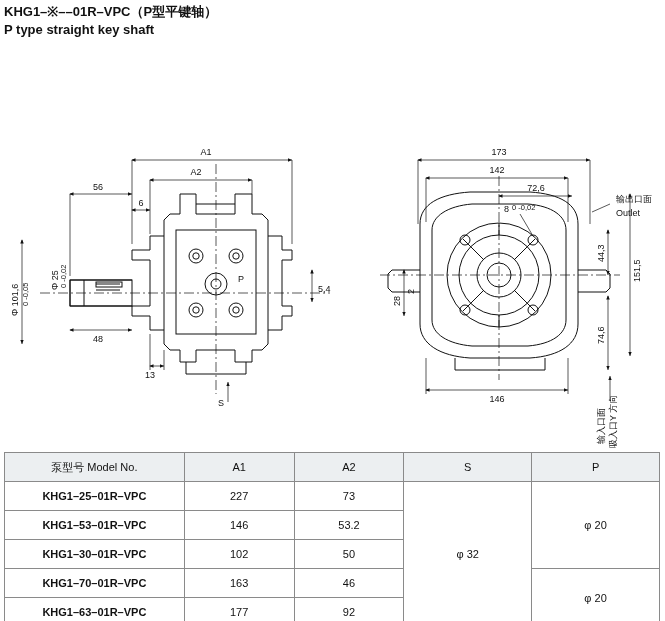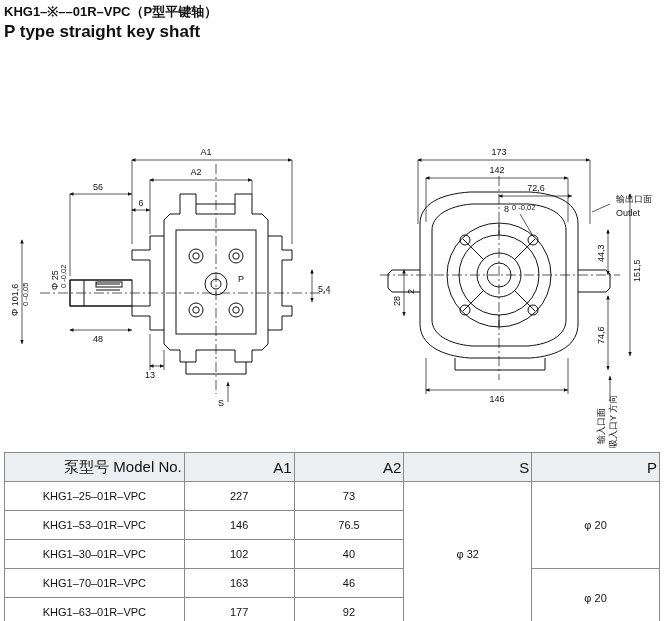--- a/index.html
+++ b/index.html
@@ -10,42 +10,42 @@
     color:#111;
     position:relative;
     overflow:hidden;
   }
   .title-line1{
     position:absolute;left:4px;top:2px;
     font-size:13px;font-weight:bold;letter-spacing:0px;white-space:nowrap;
   }
   .title-line2{
     position:absolute;left:4px;top:22px;
-    font-size:17px;font-weight:bold;white-space:nowrap;
+    font-size:13px;font-weight:bold;white-space:nowrap;
   }
   
   #drawing{position:absolute;left:0;top:44px;width:665px;height:410px;}
   #drawing svg{display:block;}
   .dim{font-size:9px;font-family:"Liberation Sans",sans-serif;fill:#111;}
   .dimsm{font-size:7.5px;font-family:"Liberation Sans",sans-serif;fill:#111;}
   
   #spec-table{
     position:absolute;left:4px;top:452px;width:656px;
     border-collapse:collapse;
     font-size:11px;
   }
   #spec-table th,#spec-table td{
     border:1px solid #8a8a8a;
     height:28px;
     text-align:center;
     font-weight:normal;
     padding:0 2px;
   }
-  #spec-table thead th{background:#eceff1;font-size:15px;text-align:right;}
-  #spec-table td.model{text-align:center;}
+  #spec-table thead th{background:#eceff1;font-size:11px;}
+  #spec-table td.model{text-align:center;font-weight:bold;}
   #spec-table col.c1{width:180px;}
   #spec-table col.c2{width:110px;}
   #spec-table col.c3{width:110px;}
   #spec-table col.c4{width:128px;}
   #spec-table col.c5{width:128px;}
 </style>
 </head>
 <body>
 
 <div class="title-line1">KHG1–※––01R–VPC（P型平键轴）</div>
@@ -240,26 +240,26 @@
     <tr>
       <td class="model">KHG1–25–01R–VPC</td>
       <td>227</td>
       <td>73</td>
       <td rowspan="5">φ 32</td>
       <td rowspan="3">φ 20</td>
     </tr>
     <tr>
       <td class="model">KHG1–53–01R–VPC</td>
       <td>146</td>
-      <td>76.5</td>
+      <td>53.2</td>
     </tr>
     <tr>
       <td class="model">KHG1–30–01R–VPC</td>
       <td>102</td>
-      <td>40</td>
+      <td>50</td>
     </tr>
     <tr>
       <td class="model">KHG1–70–01R–VPC</td>
       <td>163</td>
       <td>46</td>
       <td rowspan="2">φ 20</td>
     </tr>
     <tr>
       <td class="model">KHG1–63–01R–VPC</td>
       <td>177</td>

